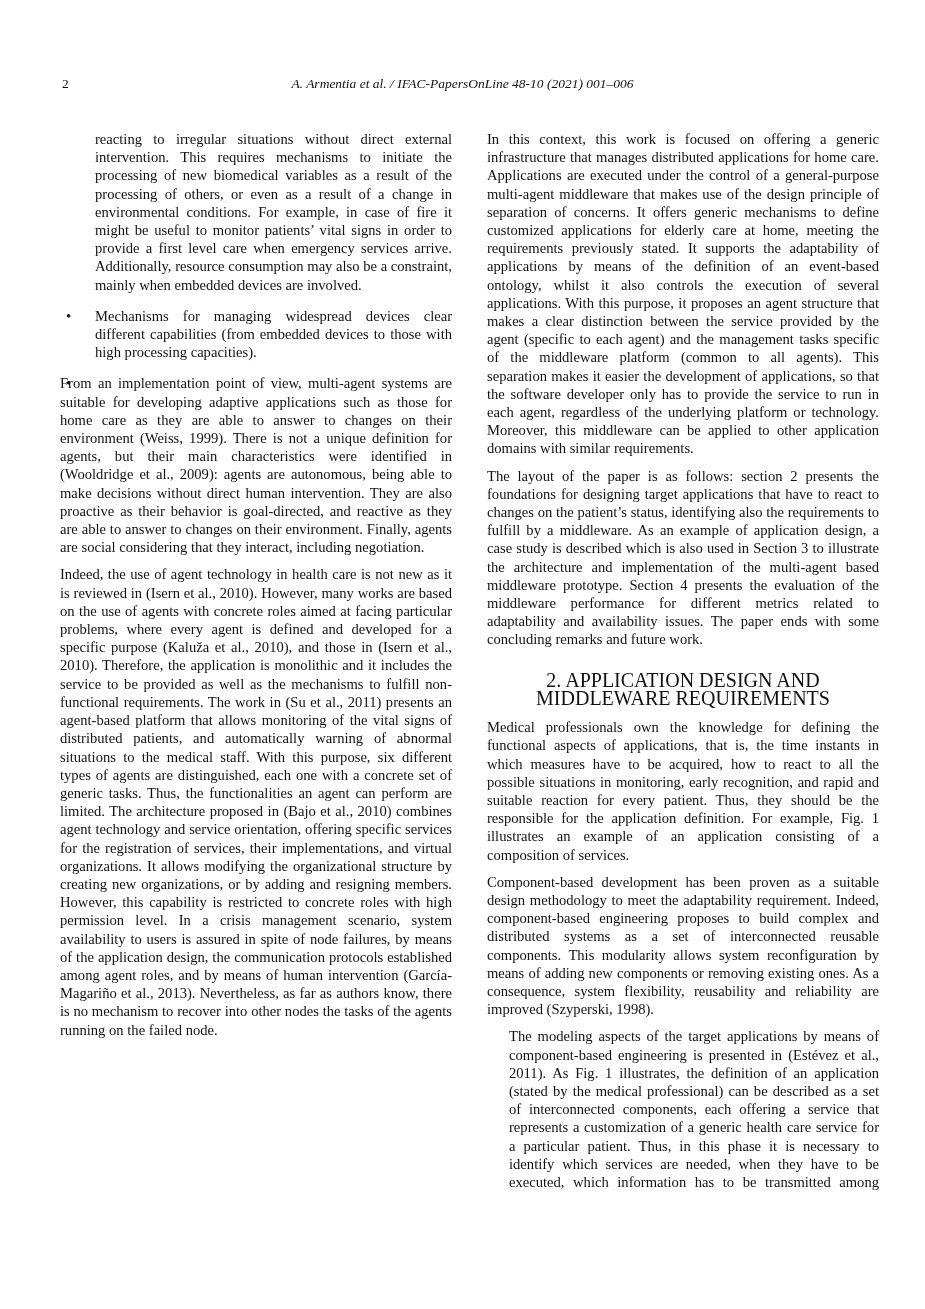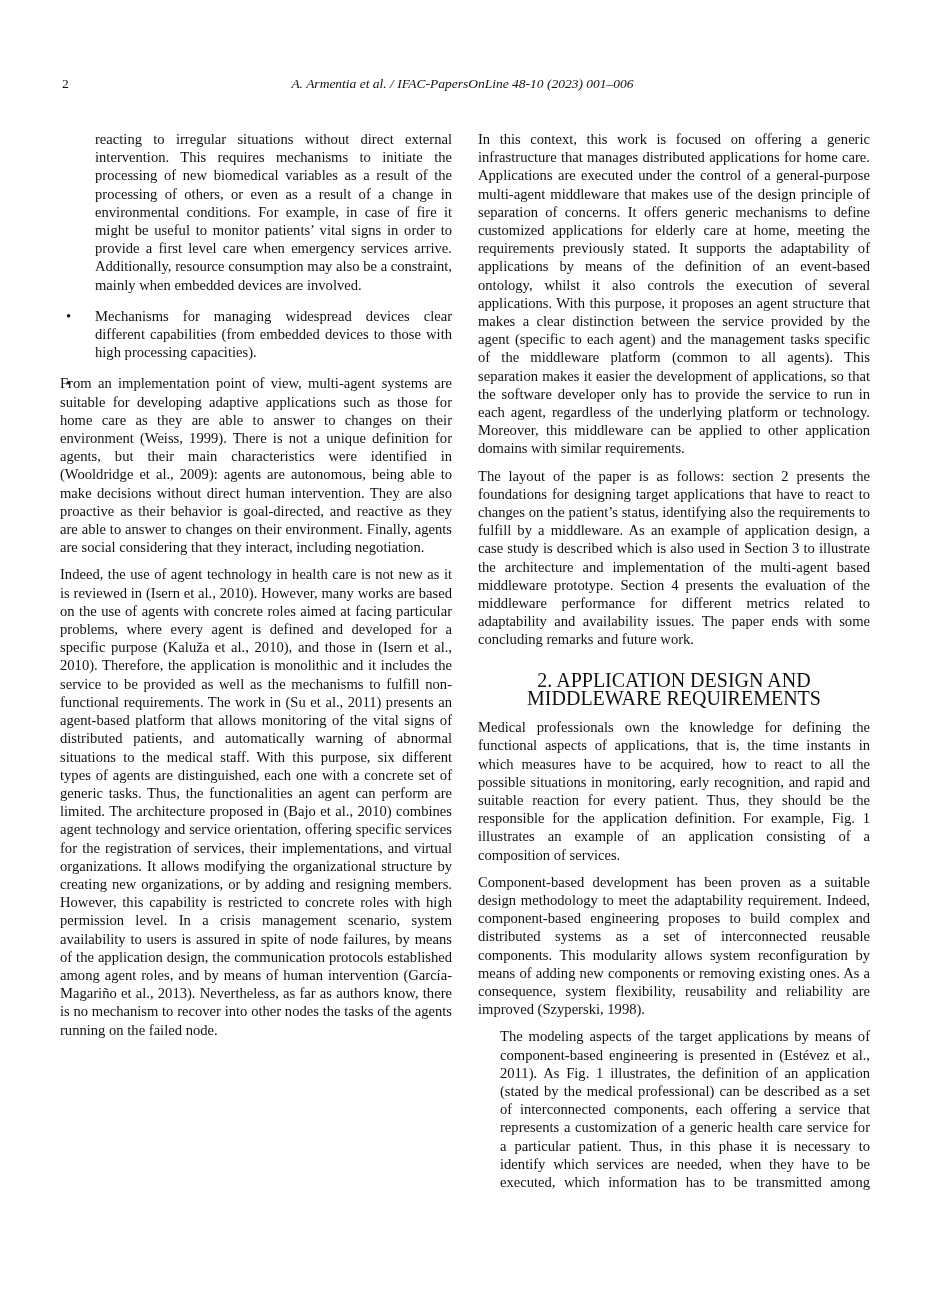--- a/index.html
+++ b/index.html
@@ -32,21 +32,21 @@
     font-style: italic;
     font-size: 13.5px;
     color: #111111;
   }
   .columns {
     position: absolute;
     top: 130px;
     left: 60px;
     width: 808px;
     display: flex;
-    gap: 26px;
+    gap: 35px;
   }
   .col {
     width: 392px;
     flex: 0 0 392px;
   }
   .col > :first-child { margin-top: 0; }
   .para {
     font-size: 14.6px;
     line-height: 18.2px;
     text-align: justify;
@@ -74,21 +74,21 @@
     text-align: center;
     margin: 22px 6px 11px 6px;
   }
   .seg-italic { }
 </style>
 </head>
 <body>
 
 <div class="page">
   <div class="page-number">2</div>
-  <div class="running-head">A. Armentia et al. / IFAC-PapersOnLine 48-10 (2023) 001–006</div>
+  <div class="running-head">A. Armentia et al. / IFAC-PapersOnLine 48-10 (2021) 001–006</div>
   <div class="columns">
     <div class="col">
         <p class="para indent"><span class="seg">reacting to irregular situations without direct external intervention. This requires mechanisms to initiate the processing of new biomedical variables as a result of the processing of others, or even as a result of a change in environmental conditions. For example, in case of fire it might be useful to monitor patients’ vital signs in order to provide a first level care when emergency services arrive. Additionally, resource consumption may also be a constraint, mainly when embedded devices are involved.</span></p>
         <div class="bullet"><span class="marker">•</span><span class="seg">Mechanisms for managing widespread devices clear different capabilities (from embedded devices to those with high processing capacities).</span></div>
         <div class="bullet"><span class="marker">•</span></div>
         <p class="para"><span class="seg">From an implementation point of view, multi-agent systems are suitable for developing adaptive applications such as those for home care as they are able to answer to changes on their environment (Weiss, 1999). There is not a unique definition for agents, but their main characteristics were identified in (Wooldridge et al., 2009): agents are </span><span class="seg-italic">autonomous</span><span class="seg">, being able to make decisions without direct human intervention. They are also </span><span class="seg-italic">proactive</span><span class="seg"> as their behavior is goal-directed, and </span><span class="seg-italic">reactive</span><span class="seg"> as they are able to answer to changes on their environment. Finally, agents are </span><span class="seg-italic">social</span><span class="seg"> considering that they interact, including negotiation.</span></p>
         <p class="para"><span class="seg">Indeed, the use of agent technology in health care is not new as it is reviewed in (Isern et al., 2010). However, many works are based on the use of agents with concrete roles aimed at facing particular problems, where every agent is defined and developed for a specific purpose (Kaluža et al., 2010), and those in (Isern et al., 2010). Therefore, the application is monolithic and it includes the service to be provided as well as the mechanisms to fulfill non-functional requirements. The work in (Su et al., 2011) presents an agent-based platform that allows monitoring of the vital signs of distributed patients, and automatically warning of abnormal situations to the medical staff. With this purpose, six different types of agents are distinguished, each one with a concrete set of generic tasks. Thus, the functionalities an agent can perform are limited. The architecture proposed in (Bajo et al., 2010) combines agent technology and service orientation, offering specific services for the registration of services, their implementations, and virtual organizations. It allows modifying the organizational structure by creating new organizations, or by adding and resigning members. However, this capability is restricted to concrete roles with high permission level. In a crisis management scenario, system availability to users is assured in spite of node failures, by means of the application design, the communication protocols established among agent roles, and by means of human intervention (García-Magariño et al., 2013). Nevertheless, as far as authors know, there is no mechanism to recover into other nodes the tasks of the agents running on the failed node.</span></p>
       </div>
     <div class="col">
         <p class="para"><span class="seg">In this context, this work is focused on offering a generic infrastructure that manages distributed applications for home care. Applications are executed under the control of a general-purpose multi-agent middleware that makes use of the design principle of separation of concerns. It offers generic mechanisms to define customized applications for elderly care at home, meeting the requirements previously stated. It supports the adaptability of applications by means of the definition of an event-based ontology, whilst it also controls the execution of several applications. With this purpose, it proposes an agent structure that makes a clear distinction between the service provided by the agent (specific to each agent) and the management tasks specific of the middleware platform (common to all agents). This separation makes it easier the development of applications, so that the software developer only has to provide the service to run in each agent, regardless of the underlying platform or technology. Moreover, this middleware can be applied to other application domains with similar requirements.</span></p>

